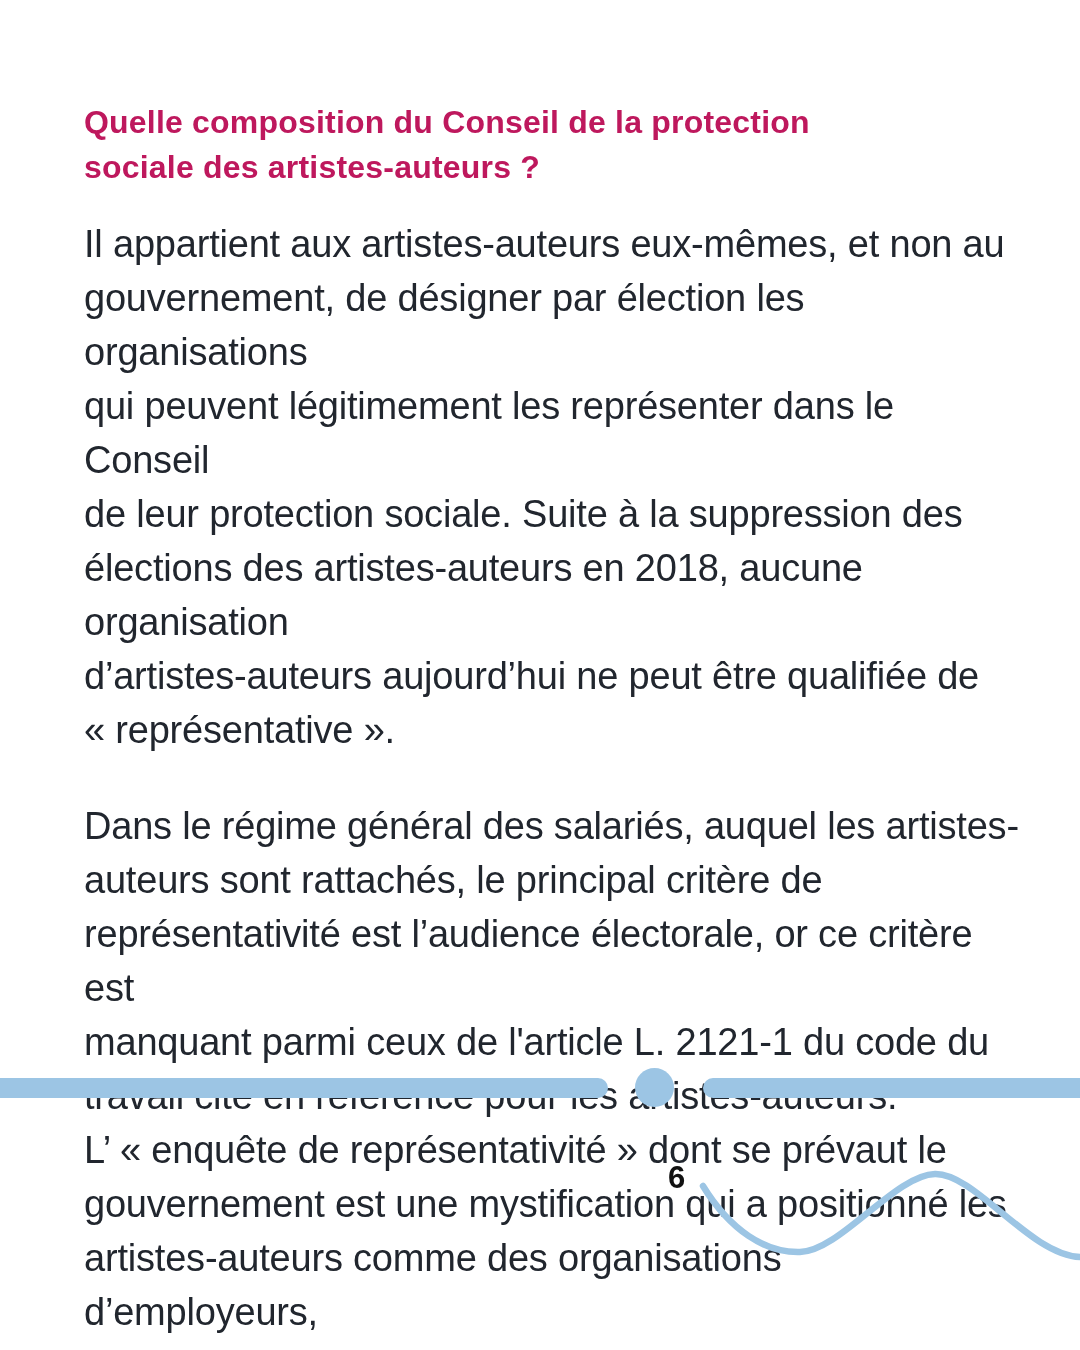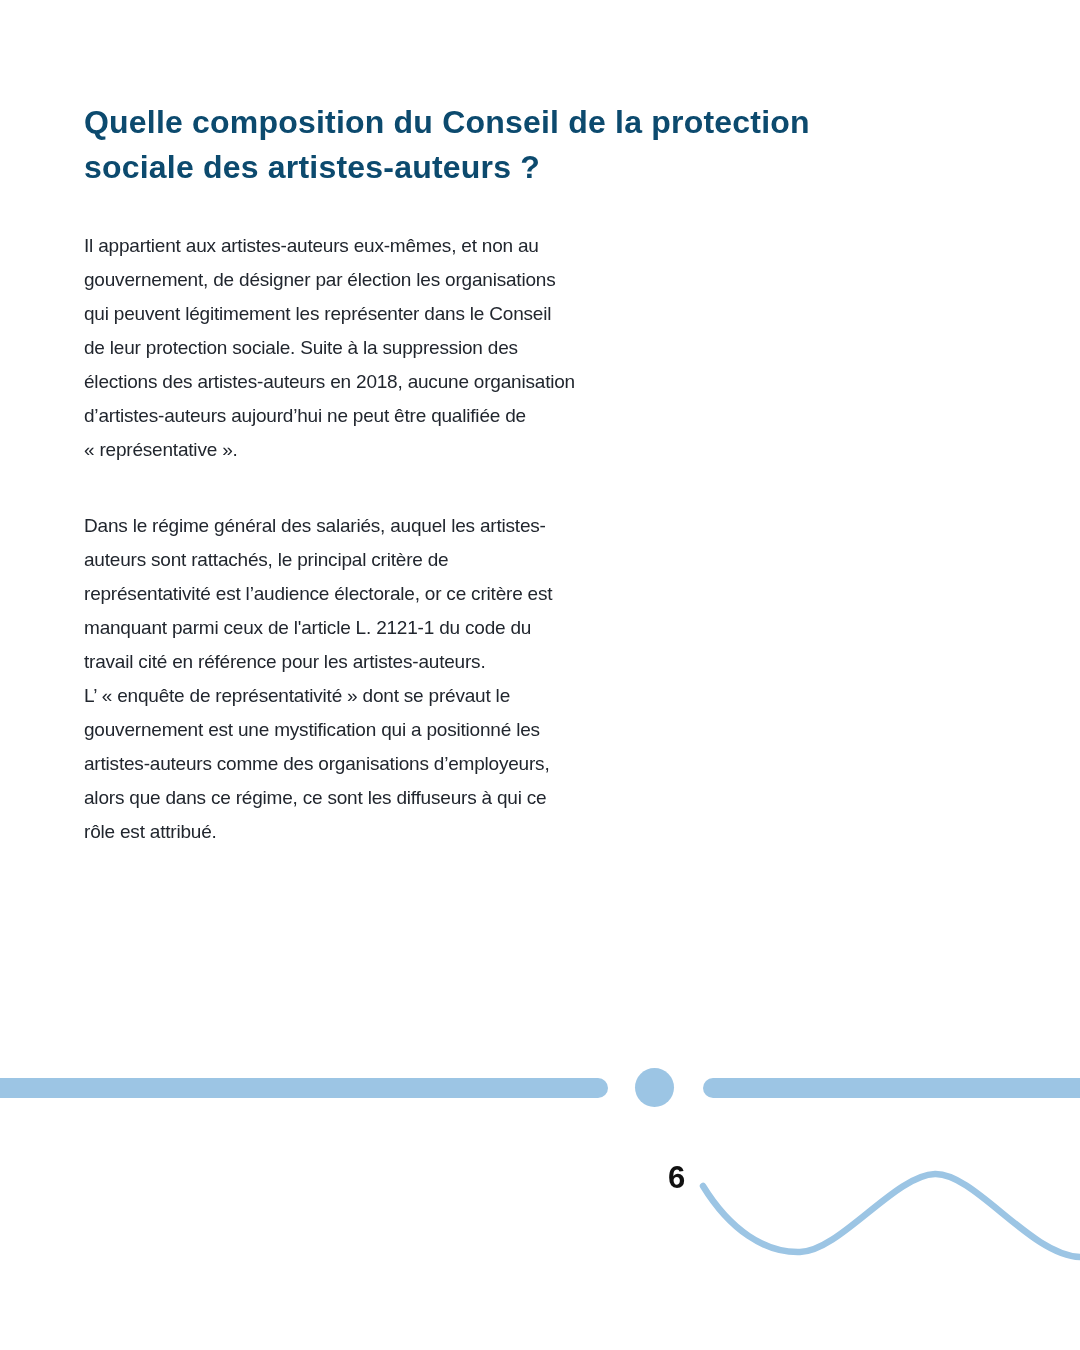--- a/index.html
+++ b/index.html
@@ -19,36 +19,36 @@
   }
   .heading {
     position: absolute;
     left: 84px;
     top: 100px;
     width: 930px;
     font-size: 32px;
     font-weight: bold;
     line-height: 45px;
     letter-spacing: 0.2px;
-    color: #0c4a6e;
+    color: #be185d;
     white-space: pre-line;
   }
   .body-text {
     position: absolute;
     left: 84px;
     top: 217px;
     width: 940px;
     color: #21262e;
   }
   .body-text p {
-    font-size: 19px;
-    line-height: 34px;
+    font-size: 38px;
+    line-height: 54px;
     letter-spacing: -0.2px;
     white-space: pre-line;
-    margin: 12px 0 42px 0;
+    margin: 0 0 42px 0;
   }
   .divider-bar-left {
     position: absolute;
     left: 0;
     top: 1078px;
     width: 608px;
     height: 20px;
     background: #9cc5e4;
     border-radius: 0 10px 10px 0;
   }

